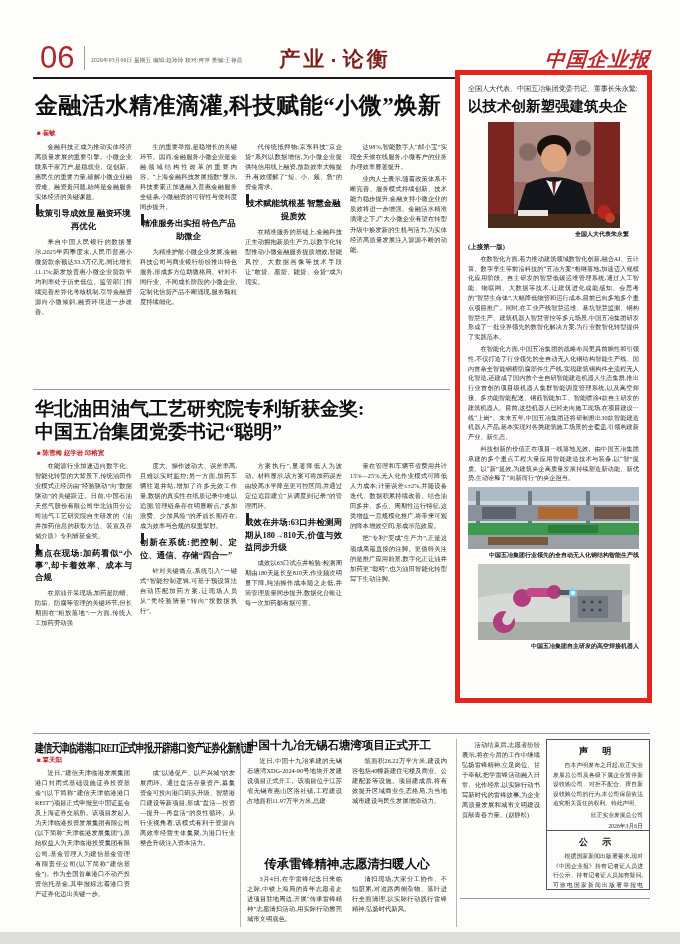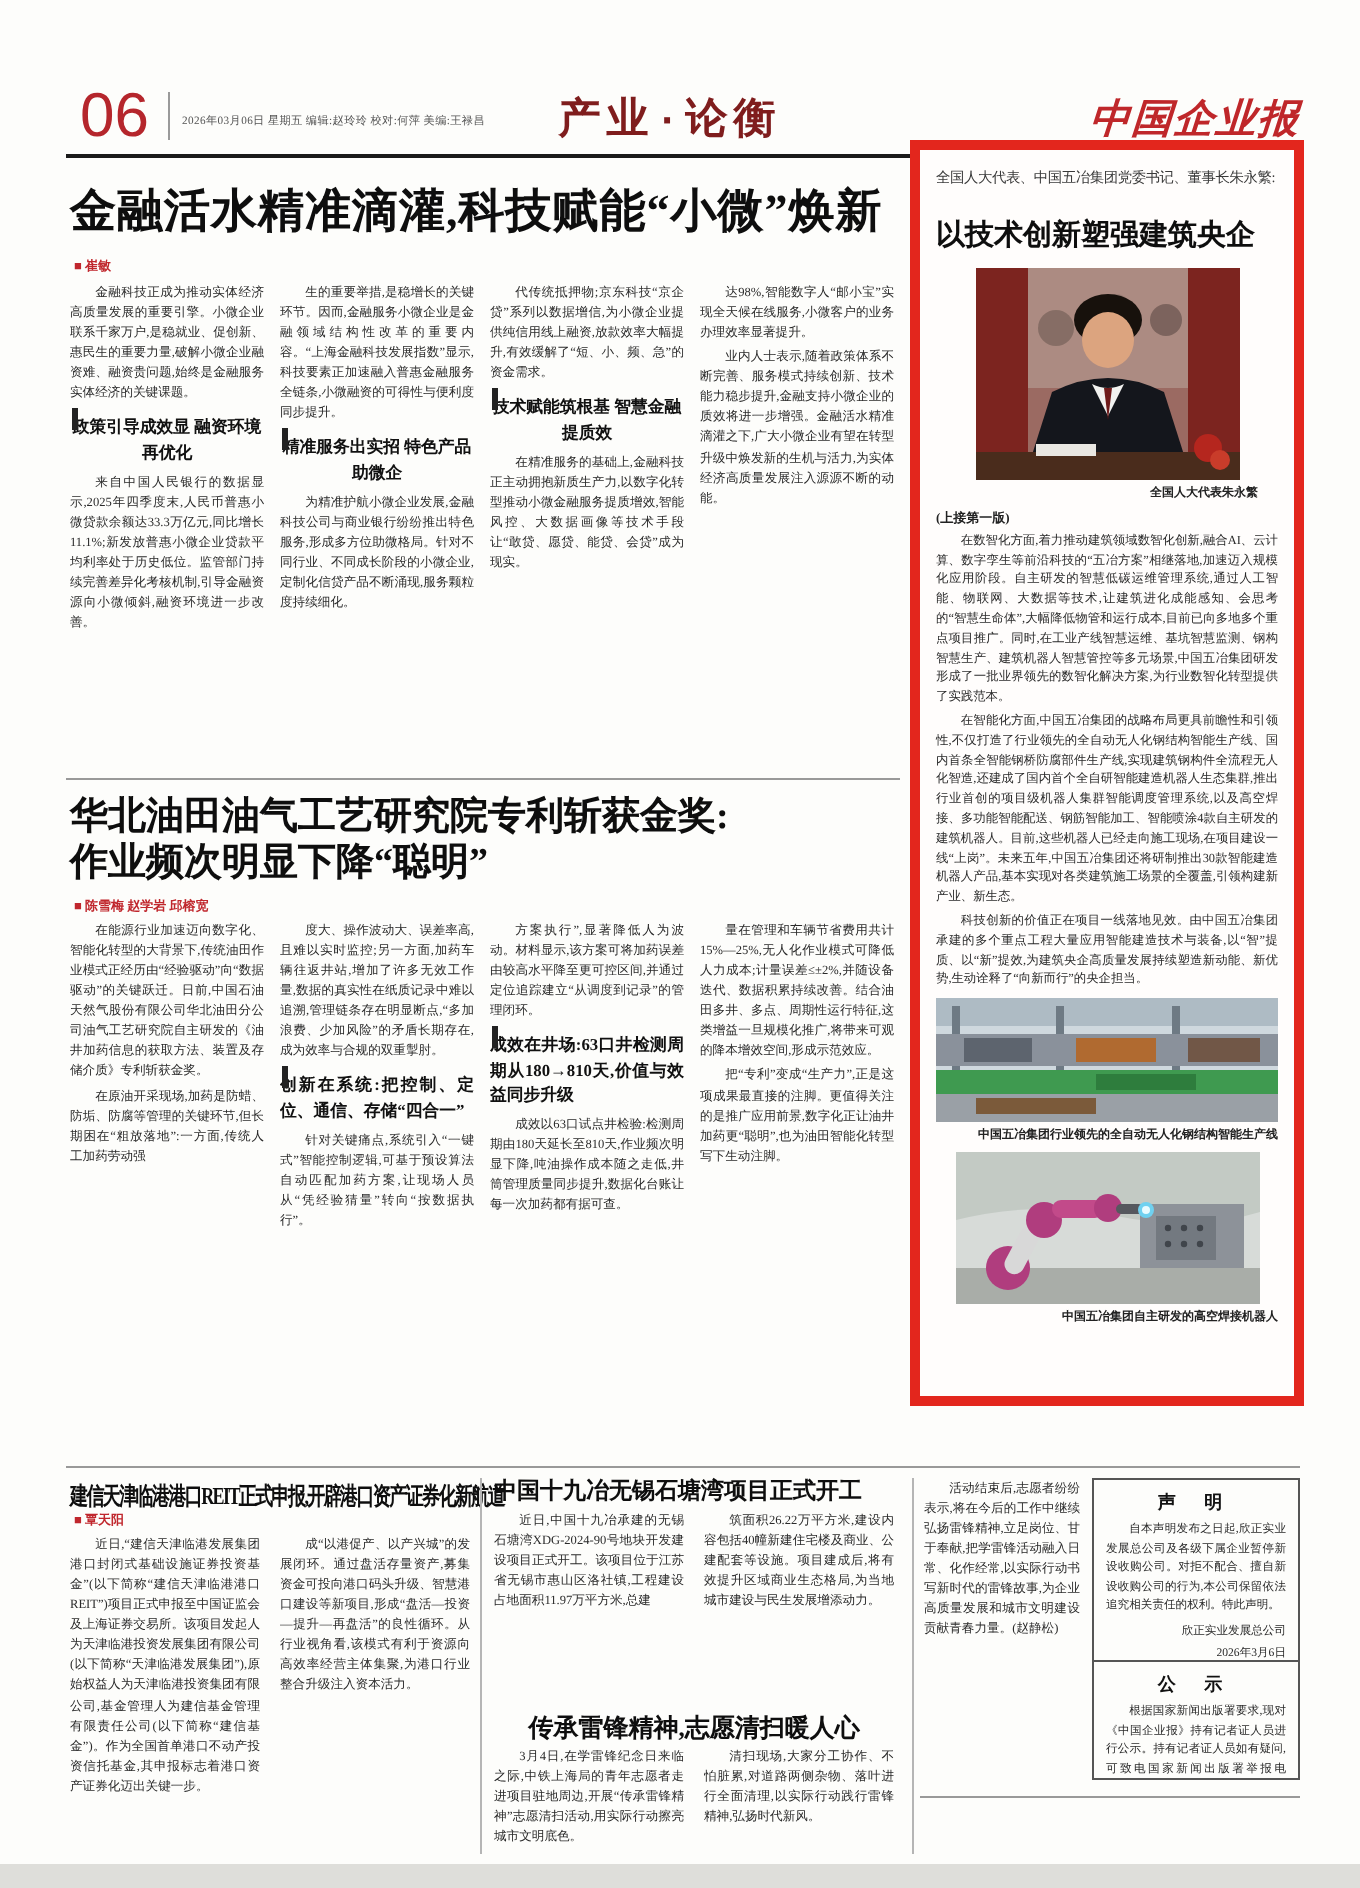--- a/index.html
+++ b/index.html
@@ -32,21 +32,21 @@
 
   
   .h-bottom-condensed{font-size:9px;font-weight:bold;white-space:nowrap;letter-spacing:-.8px;
       transform:scaleY(1.35);transform-origin:left top;color:#0e0e0e;}
   .h-bottom{font-size:11.5px;font-weight:bold;color:#0e0e0e;white-space:nowrap;}
   .h-bottom-center{font-size:12.5px;font-weight:bold;text-align:center;color:#0e0e0e;white-space:nowrap;}
   .vline{width:1px;background:#b5b5b5;}
 
   
   .redbox{border:5px solid #e3261d;background:#fffdfc;box-sizing:border-box;padding:9px 8px;overflow:hidden;}
-  .rb-kicker{font-size:7.2px;color:#3a3a3a;text-align:left;margin-bottom:15px;letter-spacing:-.2px;white-space:nowrap;}
+  .rb-kicker{font-size:7.2px;color:#3a3a3a;text-align:left;margin-bottom:3px;letter-spacing:-.2px;white-space:nowrap;}
   .rb-h{font-size:14.5px;font-weight:bold;line-height:1.3;color:#0e0e0e;}
   .rb-caption{font-size:6px;font-weight:bold;color:#222;text-align:right;padding-right:10px;margin:2px 0 4px;}
   .rb-cont{font-size:6.5px;font-weight:bold;margin:3px 0 2px;}
   .rb-body{font-size:6.2px;line-height:1.58;text-align:justify;color:#2a2a2a;}
   .rb-body p{margin:0 0 2px;text-indent:2em;}
   .photo-frame{display:block;margin:0 auto;}
 
   
   .notice{border:1px solid #555;box-sizing:border-box;padding:5px 6px;background:#fdfdfb;overflow:hidden;}
   .notice-title{font-size:9px;font-weight:bold;text-align:center;letter-spacing:6px;margin-bottom:3px;color:#111;}
@@ -87,26 +87,27 @@
   </div>
   <div class="abs col" style="left:350px;top:142px;width:97px;height:243px;">
     <p>达98%,智能数字人“邮小宝”实现全天候在线服务,小微客户的业务办理效率显著提升。</p>
     <p>业内人士表示,随着政策体系不断完善、服务模式持续创新、技术能力稳步提升,金融支持小微企业的质效将进一步增强。金融活水精准滴灌之下,广大小微企业有望在转型升级中焕发新的生机与活力,为实体经济高质量发展注入源源不断的动能。</p>
   </div>
 
   <div class="abs rule-thin" style="left:33px;top:389px;width:417px;height:1px;"></div>
 
   <div class="abs h-a2" style="left:35px;top:397px;width:420px;">
     <div>华北油田油气工艺研究院专利斩获金奖:</div>
-    <div>作业频次明显下降“聪明”</div>
+    <div>中国五冶集团党委书记“聪明”</div>
   </div>
   <div class="abs byline" style="left:37px;top:449px;">■ 陈雪梅 赵学岩 邱榕宽</div>
 
   <div class="abs col" style="left:35px;top:461px;width:97px;height:266px;">
     <p>在能源行业加速迈向数字化、智能化转型的大背景下,传统油田作业模式正经历由“经验驱动”向“数据驱动”的关键跃迁。日前,中国石油天然气股份有限公司华北油田分公司油气工艺研究院自主研发的《油井加药信息的获取方法、装置及存储介质》专利斩获金奖。</p>
+    <div class="sh">痛点在现场:加药看似“小事”,却卡着效率、成本与合规</div>
     <p>在原油开采现场,加药是防蜡、防垢、防腐等管理的关键环节,但长期困在“粗放落地”:一方面,传统人工加药劳动强</p>
   </div>
   <div class="abs col" style="left:140px;top:461px;width:97px;height:266px;">
     <p>度大、操作波动大、误差率高,且难以实时监控;另一方面,加药车辆往返井站,增加了许多无效工作量,数据的真实性在纸质记录中难以追溯,管理链条存在明显断点,“多加浪费、少加风险”的矛盾长期存在,成为效率与合规的双重掣肘。</p>
     <div class="sh">创新在系统:把控制、定位、通信、存储“四合一”</div>
     <p>针对关键痛点,系统引入“一键式”智能控制逻辑,可基于预设算法自动匹配加药方案,让现场人员从“凭经验猜量”转向“按数据执行”。</p>
   </div>
   <div class="abs col" style="left:245px;top:461px;width:97px;height:266px;">
     <p>方案执行”,显著降低人为波动。材料显示,该方案可将加药误差由较高水平降至更可控区间,并通过定位追踪建立“从调度到记录”的管理闭环。</p>
     <div class="sh">成效在井场:63口井检测周期从180→810天,价值与效益同步升级</div>

